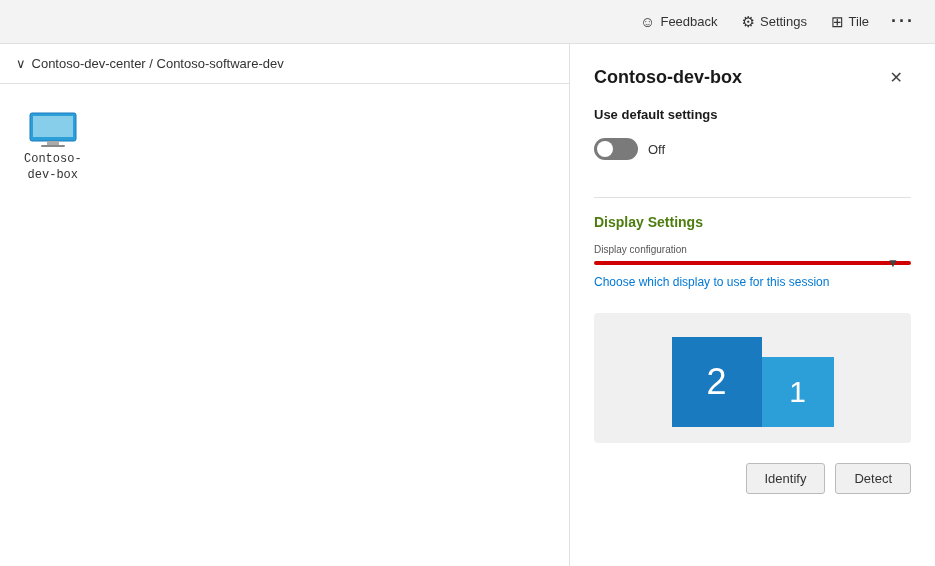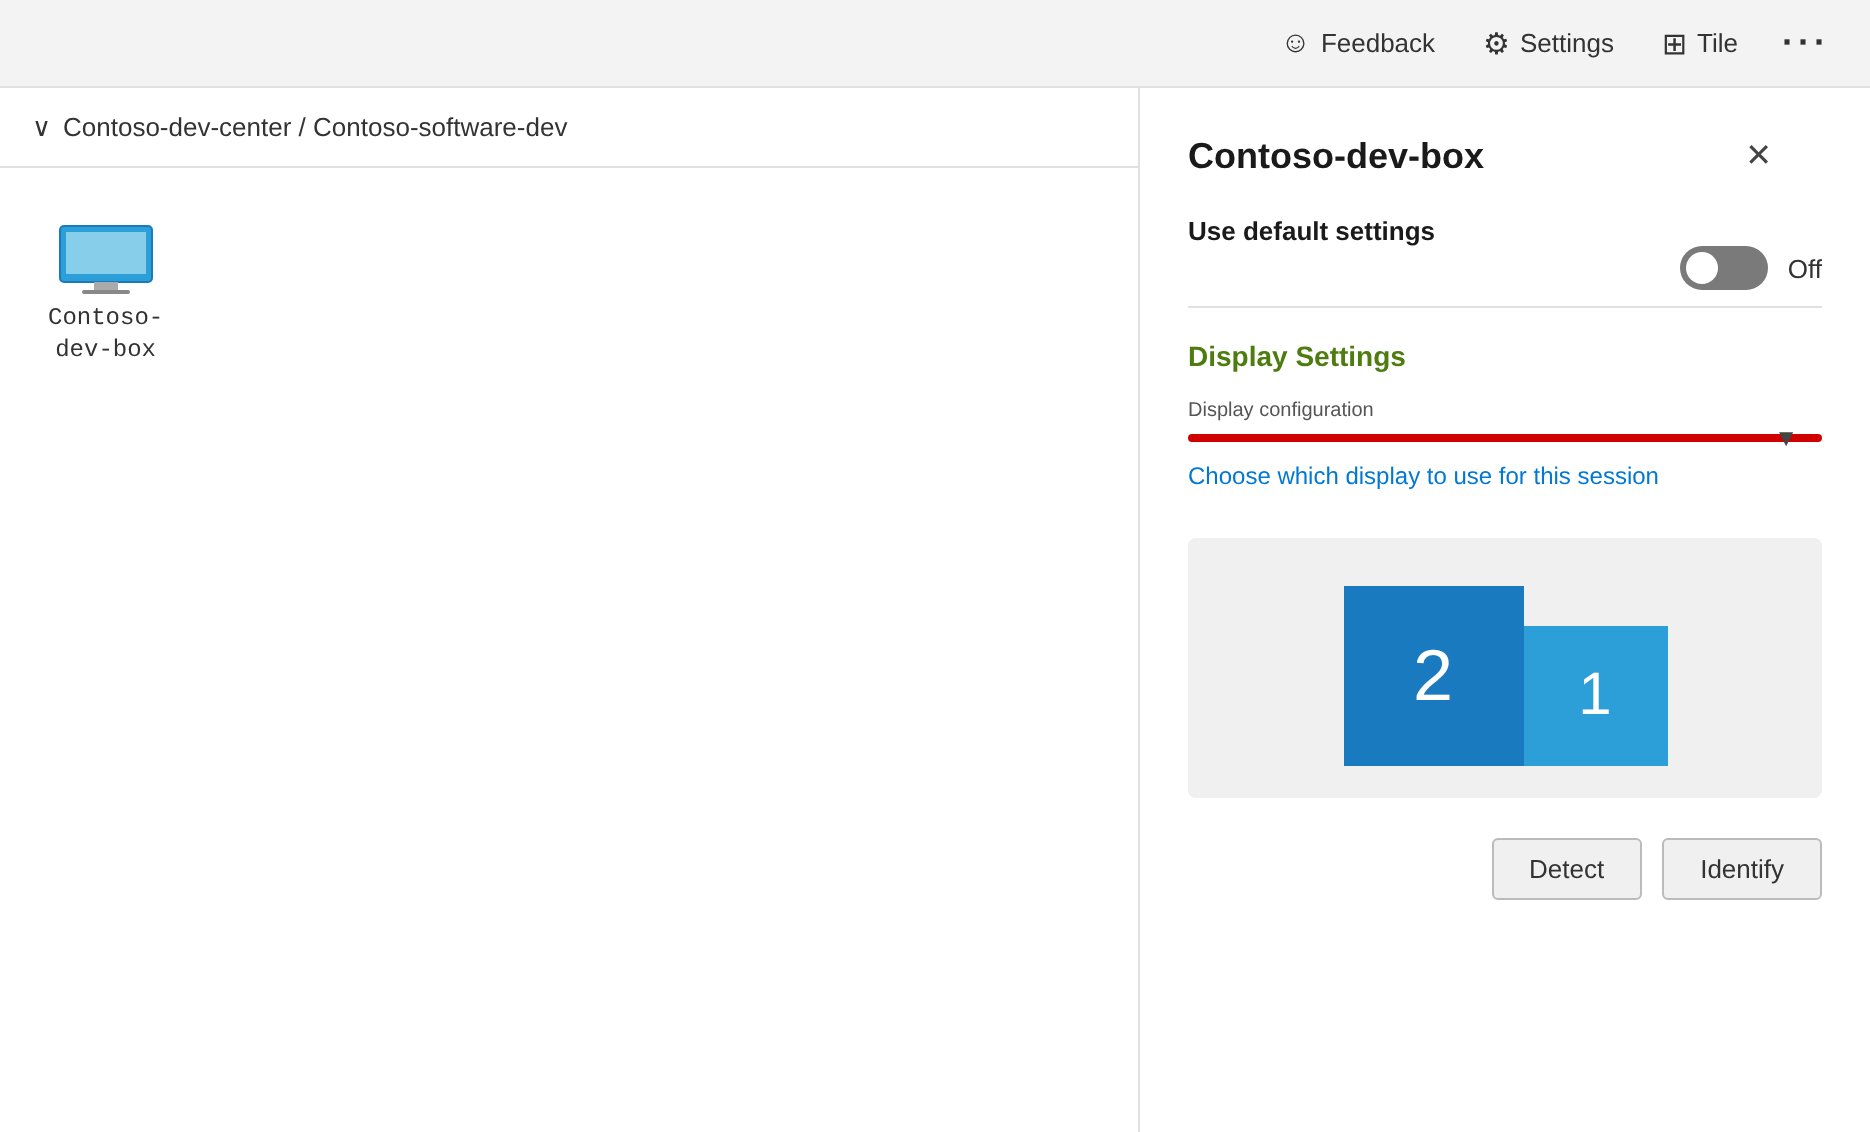--- a/index.html
+++ b/index.html
@@ -109,21 +109,21 @@
       background: #fff;
       display: flex;
       flex-direction: column;
       padding: 0;
       overflow-y: auto;
     }
     .side-panel-header {
       display: flex;
       align-items: center;
       justify-content: space-between;
-      padding: 20px 41px 16px 24px;
+      padding: 20px 24px 16px 24px;
     }
     .side-panel-title {
       font-size: 18px;
       font-weight: 600;
       color: #1a1a1a;
     }
     .close-btn {
       background: transparent;
       border: none;
       cursor: pointer;
@@ -136,33 +136,32 @@
     .panel-body {
       padding: 0 24px 24px 24px;
       display: flex;
       flex-direction: column;
       gap: 0;
     }
     .section-row {
       display: flex;
       align-items: flex-start;
       justify-content: space-between;
-      margin-bottom: 0;
+      margin-bottom: 16px;
     }
     .section-label {
       font-size: 13px;
       font-weight: 600;
       color: #1a1a1a;
     }
     .toggle-row {
       display: flex;
       align-items: center;
       gap: 10px;
-      margin-bottom: 0;
-      justify-content: flex-end;
+      margin-bottom: 29px;
     }
     .toggle-switch {
       position: relative;
       width: 44px;
       height: 22px;
       cursor: pointer;
     }
     .toggle-track {
       width: 44px;
       height: 22px;
@@ -368,22 +367,22 @@
         <div class="monitor-2">
           <span>2</span>
         </div>
         <div class="monitor-1">
           <span>1</span>
         </div>
       </div>
 
       <div class="action-buttons">
         <button class="action-btn">
+          <span>Identify</span>
+        </button>
+        <button class="action-btn">
           <span>Detect</span>
         </button>
-        <button class="action-btn">
-          <span>Identify</span>
-        </button>
       </div>
     </div>
   </div>
 
 </div>
 
 </body></html>

